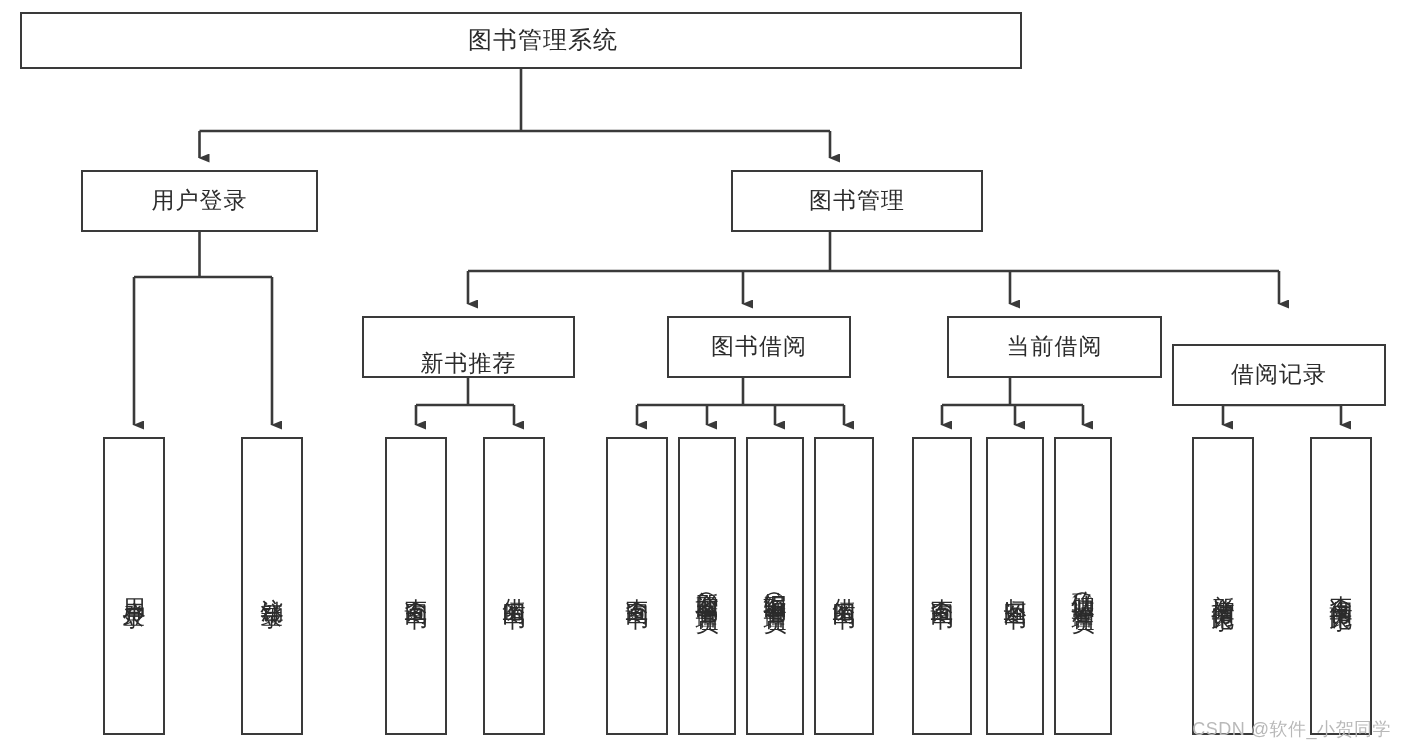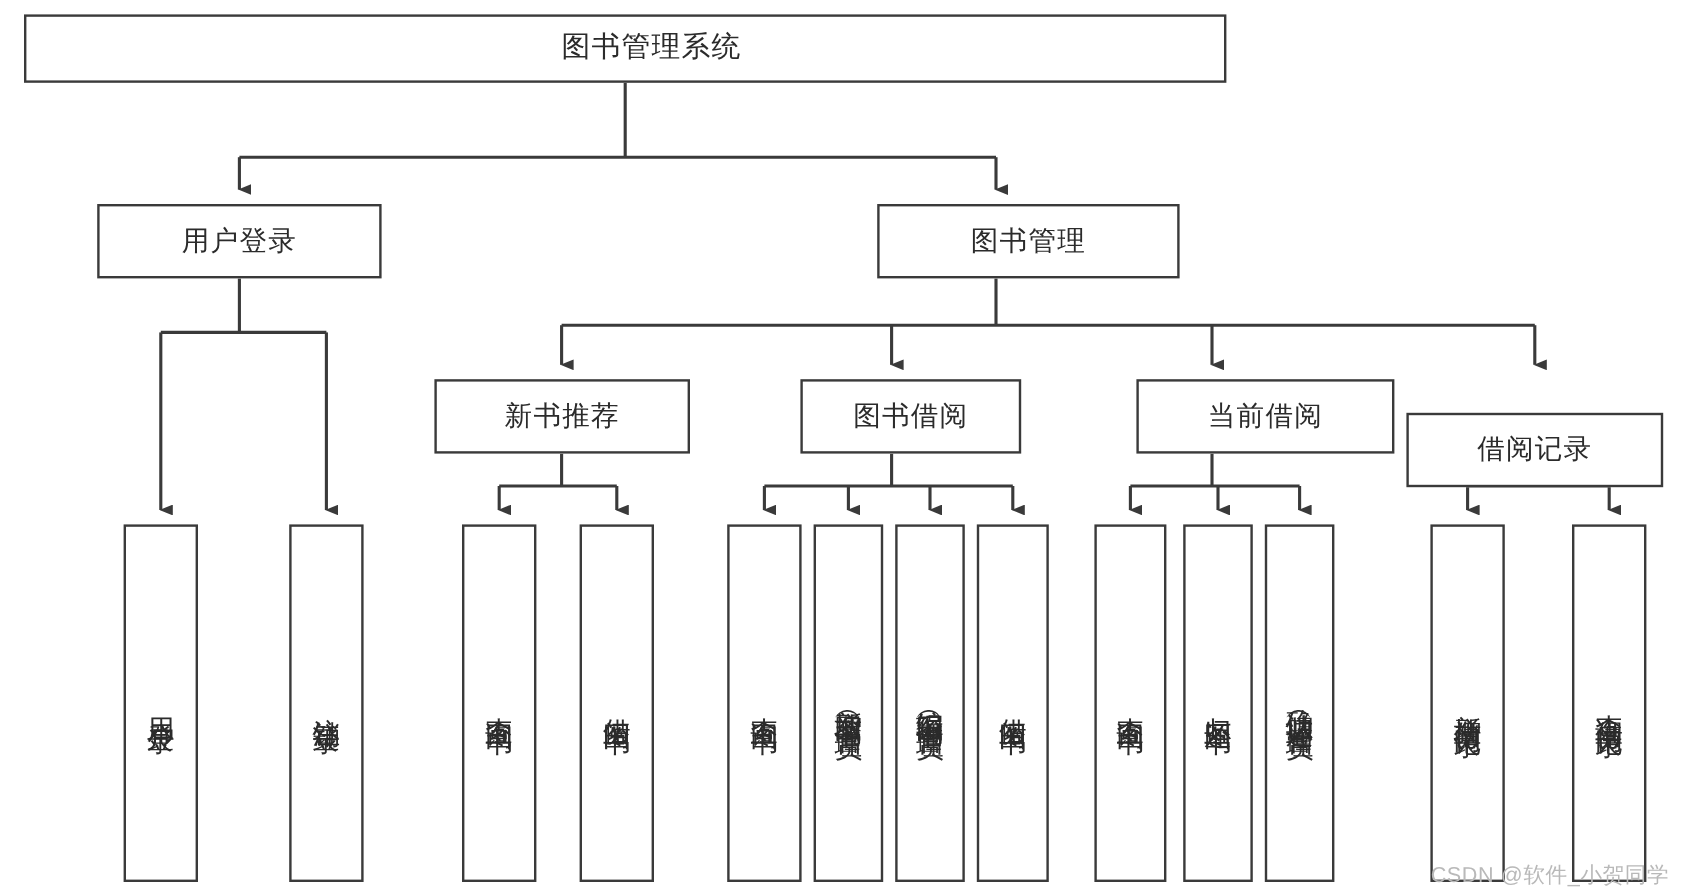--- a/index.html
+++ b/index.html
@@ -129,21 +129,21 @@
     <span>图书管理系统</span>
   </div>
 
   <div class="node node-h" id="node-l2-0" style="left: 81px; top: 170px; width: 237px; height: 62px;">
     <span>用户登录</span>
   </div>
   <div class="node node-h" id="node-l2-1" style="left: 711px; top: 170px; width: 252px; height: 62px; margin-left: 20px;">
     <span>图书管理</span>
   </div>
 
-  <div class="node node-h" id="node-l3-0" style="left: 362px; top: 316px; width: 213px; height: 62px;">
+  <div class="node node-h" id="node-l3-0" style="left: 362px; top: 316px; width: 213px; height: 62px; align-items: flex-end;">
     <span>新书推荐</span>
   </div>
   <div class="node node-h" id="node-l3-1" style="left: 648px; top: 316px; width: 184px; height: 62px; margin-left: 19px;">
     <span>图书借阅</span>
   </div>
   <div class="node node-h" id="node-l3-2" style="left: 903px; top: 316px; width: 215px; height: 62px; margin-left: 44px;">
     <span>当前借阅</span>
   </div>
   <div class="node node-h" id="node-l3-3" style="left: 1172px; top: 316px; width: 214px; height: 62px; margin-top: 28px;">
     <span>借阅记录</span>

